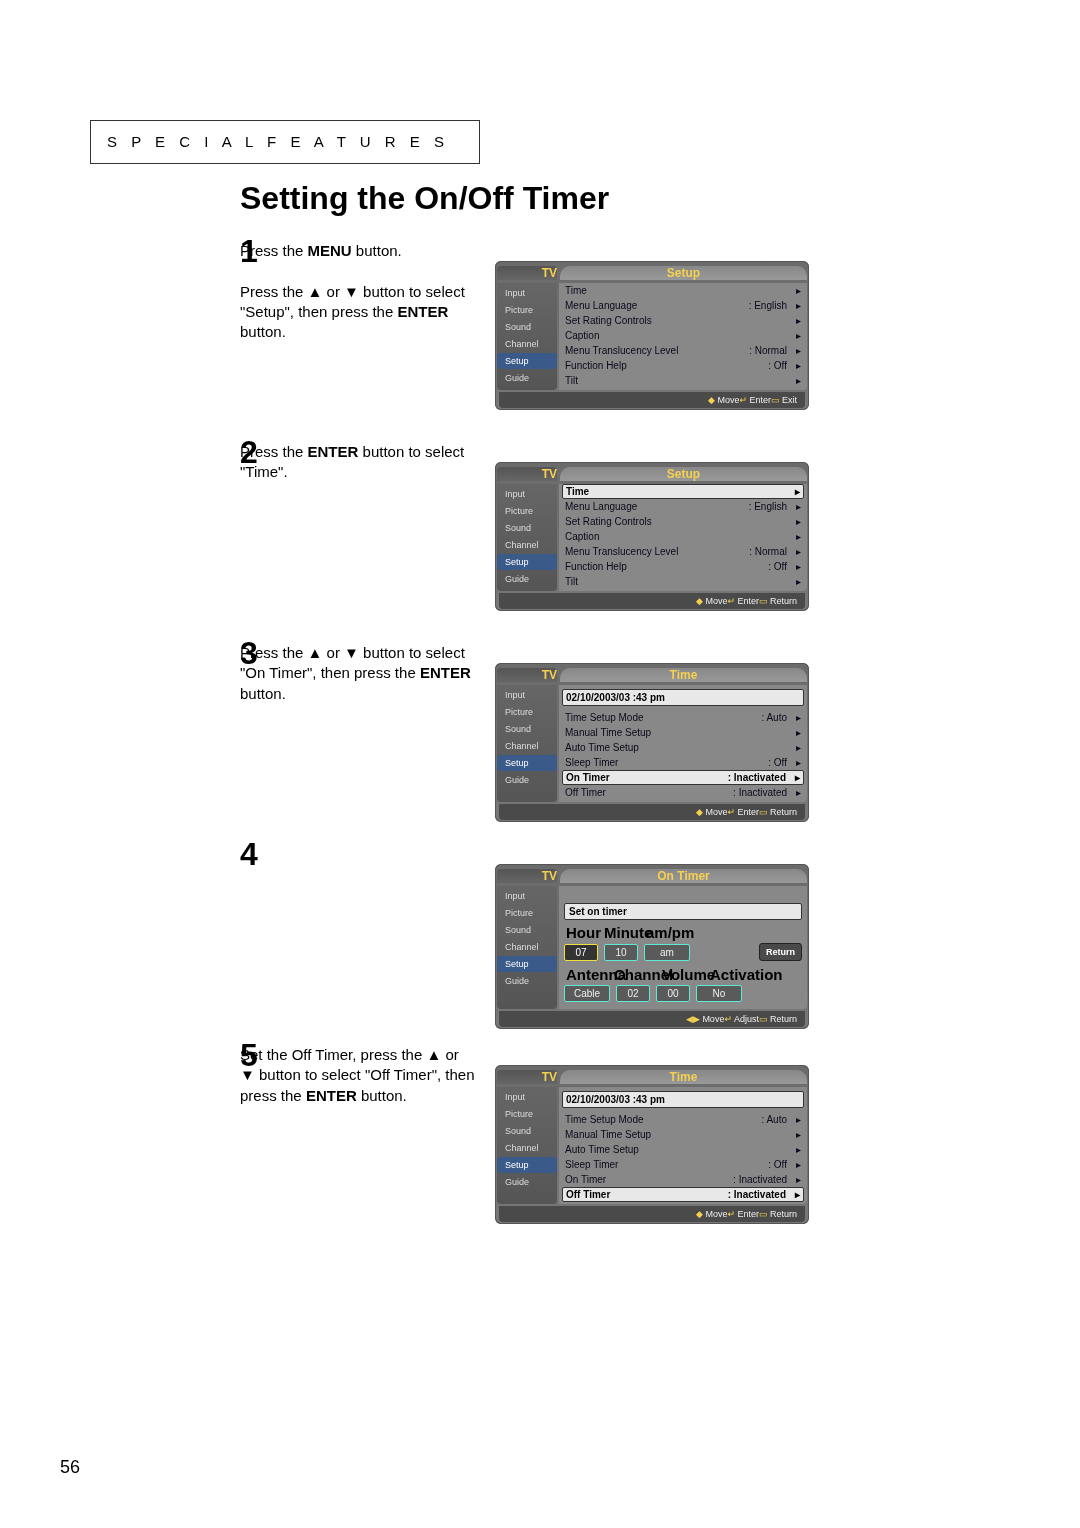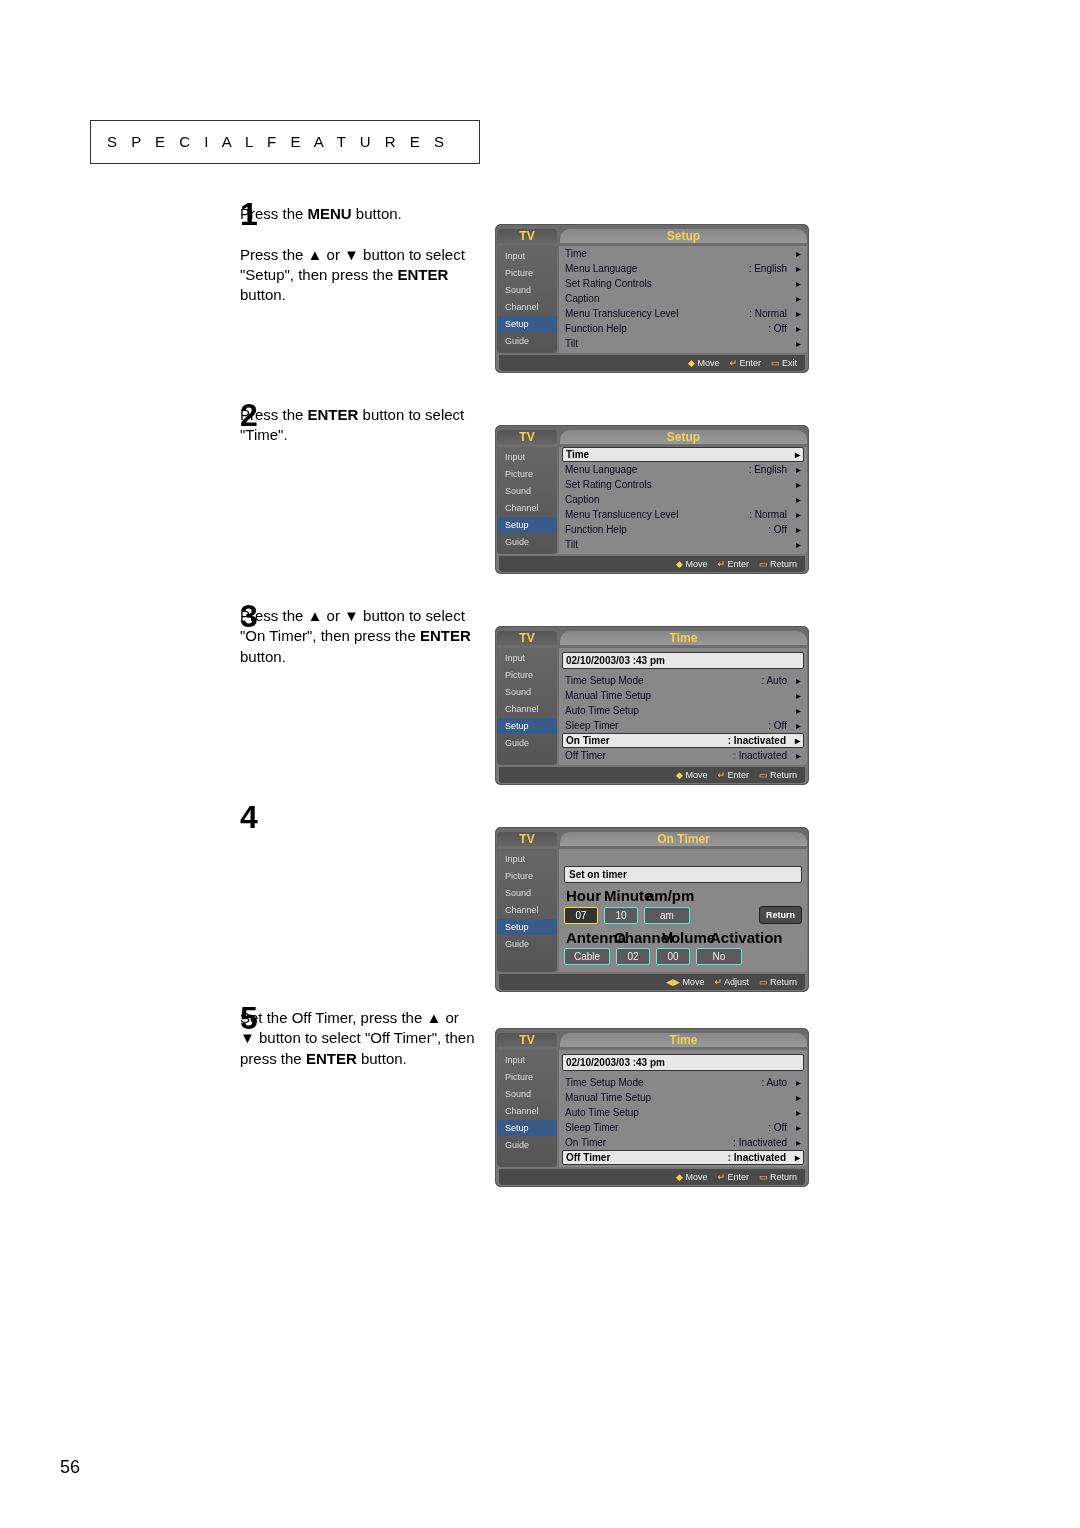--- a/index.html
+++ b/index.html
@@ -65,21 +65,21 @@
     padding: 2px;
     box-shadow: inset 0 0 0 1px #555;
   }
   .osd-hdr {
     display: flex;
     height: 20px;
     align-items: center;
   }
   .osd-tv {
     flex: 0 0 60px;
-    text-align: center;
+    text-align: right;
     font-weight: bold;
     font-size: 12px;
     color: #f5d050;
     background: linear-gradient(#555,#666);
     border-radius: 4px 4px 0 0;
   }
   .osd-title {
     flex: 1;
     text-align: center;
     font-weight: bold;
@@ -125,21 +125,20 @@
     color: #0a0a1a;
   }
   .row .lab { flex: 1; }
   .row .val { flex: 0 0 auto; padding: 0 4px; }
   .row .ar { flex: 0 0 10px; text-align: right; }
   .row.sel { background: #e8e8e8; color: #000; border: 1px solid #333; border-radius: 2px; margin: 0 3px; padding: 1px 3px; font-weight: bold; }
   .row.head { font-weight: bold; color: #000; background: #e8e8e8; border: 1px solid #333; border-radius: 2px; margin: 4px 3px 4px 3px; padding: 2px 3px;}
   .osd-foot {
     display: flex;
     justify-content: flex-end;
-    gap: 10px;
     font-size: 9px;
     color: #f5d050;
     background: #4a4a4a;
     border-radius: 0 0 4px 4px;
     padding: 3px 8px;
     margin: 2px 2px 0 2px;
   }
   .osd-foot span { color: #eee; }
   .osd-foot b { color: #f5d050; font-weight: normal; }
   .ontimer-main {
@@ -178,20 +177,21 @@
 </style>
 </head>
 <body>
 
 <div class="page">
 
   <div class="header-box">
     <span>S P E C I A L   F E A T U R E S</span>
   </div>
 
+  <h1 class="title">Setting the On/Off Timer</h1>
 
   <div id="steps-host">
       <div class="step">
         <div class="stepnum">1</div>
         <div class="instr">Press the <b>MENU</b> button.<br><br>Press the ▲ or ▼ button to select "Setup", then press the <b>ENTER</b> button.</div>
         <div class="osd">
           <div class="osd-hdr">
             <div class="osd-tv">TV</div>
             <div class="osd-title">Setup</div>
           </div>

